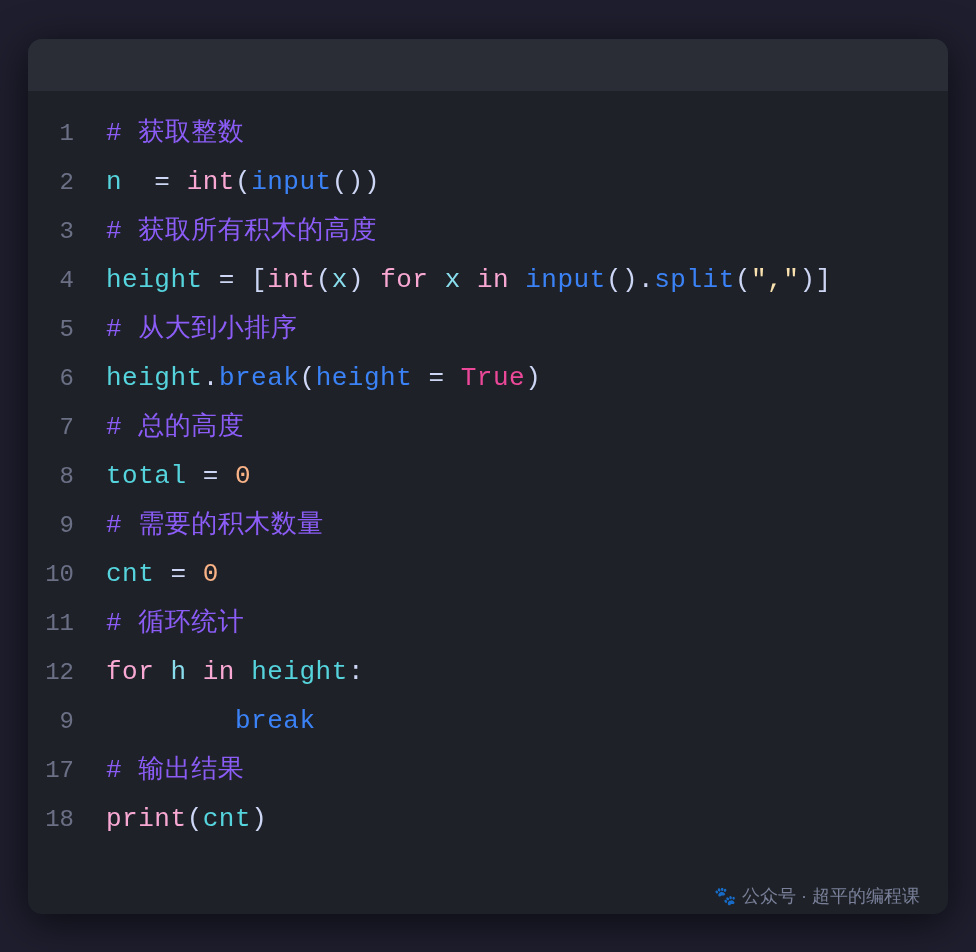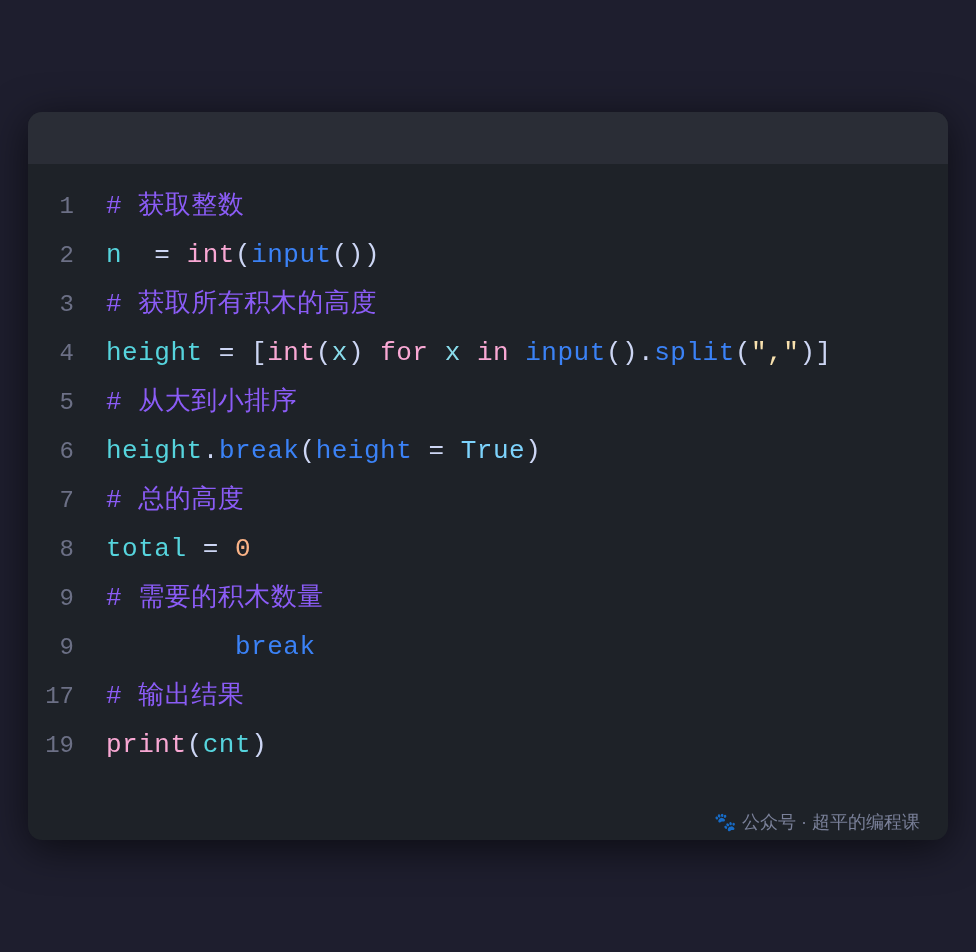--- a/index.html
+++ b/index.html
@@ -66,21 +66,21 @@
       letter-spacing: 0.02em;
     }
 
     
     .c-comment { color: #8b5cf6; margin-top: 44px; } 
     .c-cyan { color: #56d4dd; }    
     .c-op { color: #cdd6f4; }      
     .c-blue { color: #f9a8d4; }    
     .c-purple { color: #3b82f6; }  
     .c-yellow { color: #f9e2af; }  
-    .c-green { color: #7dd3fc; }
+    .c-green { color: #ec4899; }
     .c-num { color: #fab387; }     
     .c-x { color: #89dceb; }       
 
     .watermark {
       text-align: right;
       padding: 12px 28px 6px 0;
       color: #7a8099;
       font-size: 18px;
       font-family: sans-serif;
     }
@@ -125,26 +125,38 @@
       </div>
       <div class="line">
         <span class="line-num">8</span>
         <span class="line-code"><span class="c-cyan">total</span><span class="c-op"> = </span><span class="c-num">0</span></span>
       </div>
       <div class="line">
         <span class="line-num">9</span>
         <span class="line-code"><span class="c-comment"># 需要的积木数量</span></span>
       </div>
       <div class="line">
+        <span class="line-num">10</span>
+        <span class="line-code"><span class="c-cyan">cnt</span><span class="c-op"> = </span><span class="c-num">0</span></span>
+      </div>
+      <div class="line">
+        <span class="line-num">11</span>
+        <span class="line-code"><span class="c-comment"># 循环统计</span></span>
+      </div>
+      <div class="line">
+        <span class="line-num">12</span>
+        <span class="line-code"><span class="c-blue">for</span><span class="c-op"> </span><span class="c-x">h</span><span class="c-op"> </span><span class="c-blue">in</span><span class="c-op"> </span><span class="c-cyan">height</span><span class="c-op">:</span></span>
+      </div>
+      <div class="line">
         <span class="line-num">9</span>
         <span class="line-code"><span class="c-op">        </span><span class="c-purple">break</span></span>
       </div>
       <div class="line">
         <span class="line-num">17</span>
         <span class="line-code"><span class="c-comment"># 输出结果</span></span>
       </div>
       <div class="line">
-        <span class="line-num">19</span>
+        <span class="line-num">18</span>
         <span class="line-code"><span class="c-blue">print</span><span class="c-op">(</span><span class="c-cyan">cnt</span><span class="c-op">)</span></span>
       </div>
     </div>
   <div class="watermark">🐾 公众号 · 超平的编程课</div>
 </div>
 
 </body></html>

